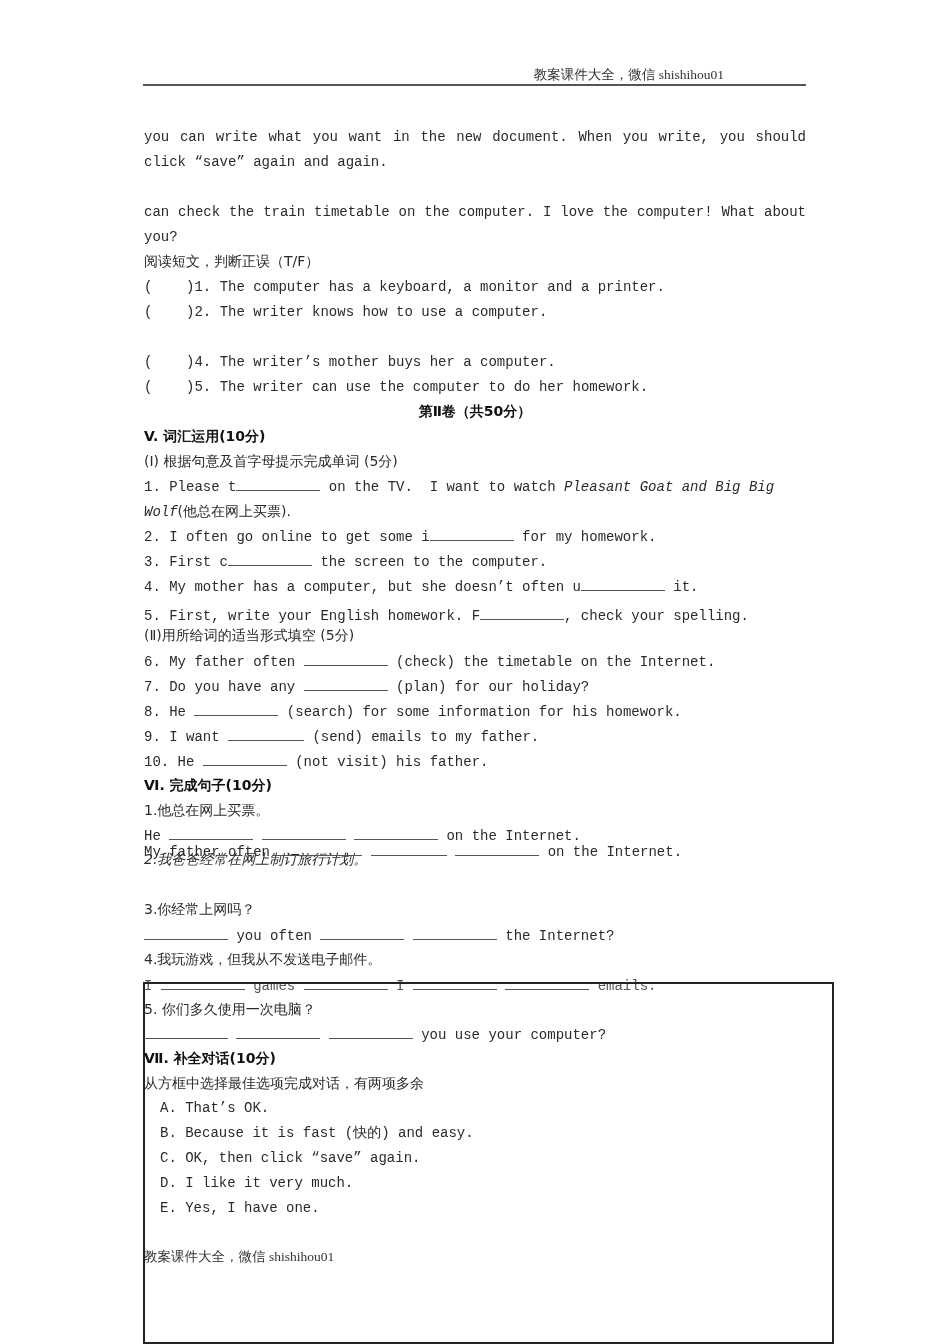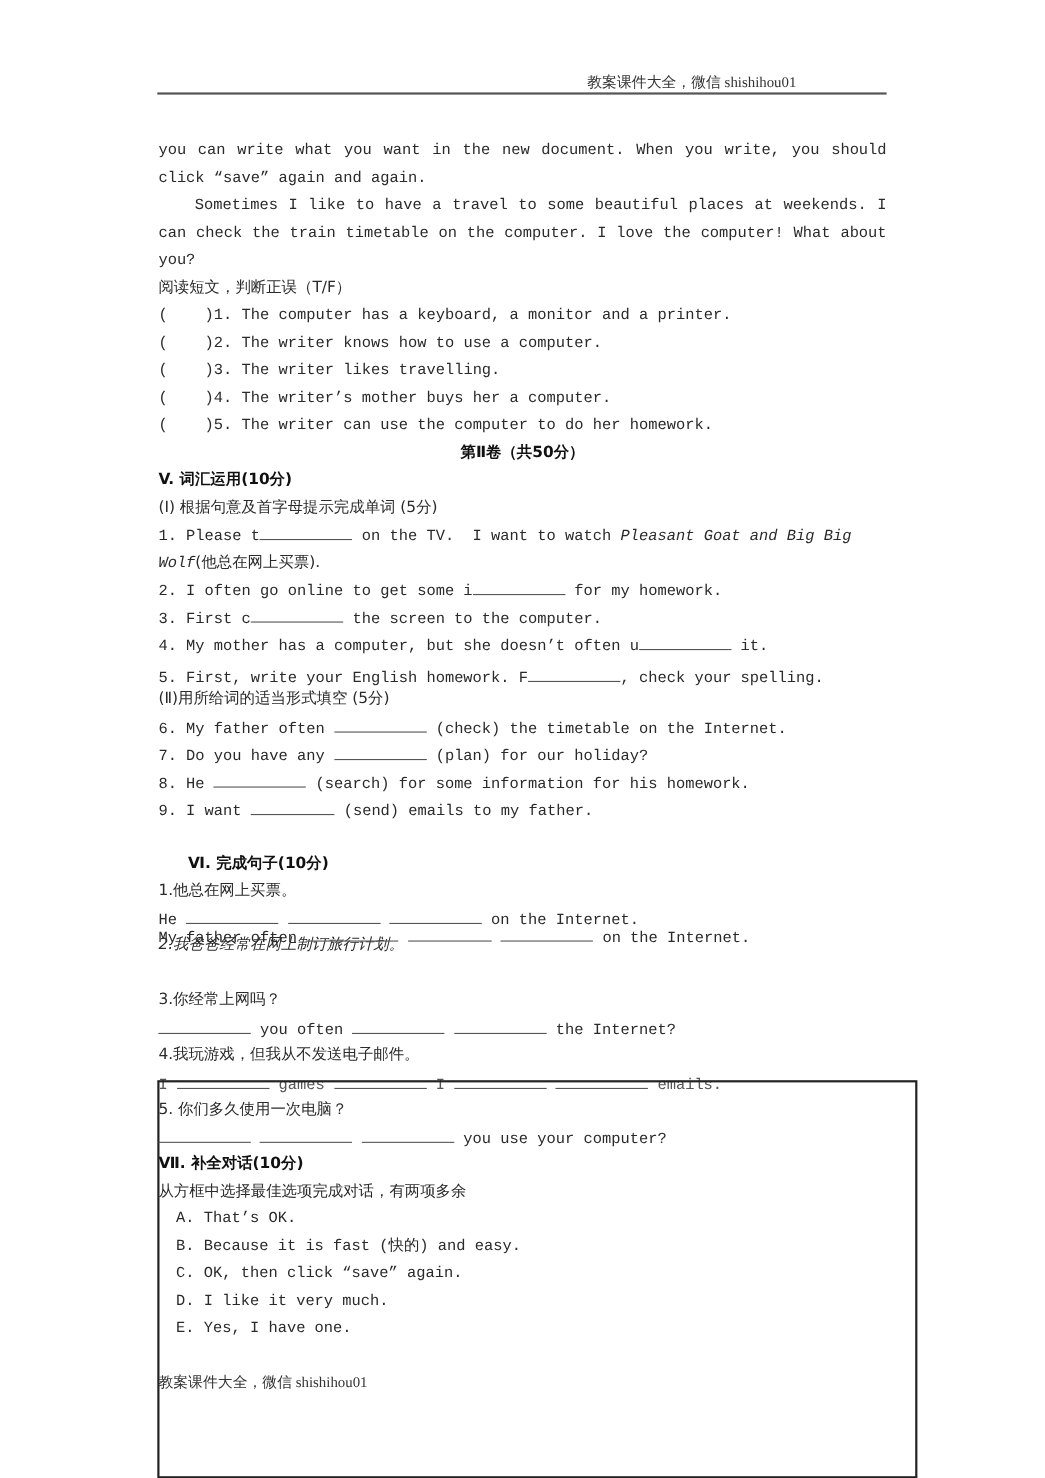--- a/index.html
+++ b/index.html
@@ -25,48 +25,47 @@
 </head>
 <body>
 
 <div class="page">
 
   <div class="header-text">教案课件大全，微信 shishihou01</div>
   <div class="header-rule"></div>
 
   <div class="line justify" style="top:128px;">you can write what you want in the new document. When you write, you should</div>
   <div class="line" style="top:153px;">click “save” again and again.</div>
-  <div class="line justify" style="top:178px; left:144px; text-indent:33px;">Sometimes I like to have a travel to some beautiful places at weekends. I</div>
   <div class="line justify" style="top:203px;">can check the train timetable on the computer. I love the computer! What about</div>
   <div class="line" style="top:228px;">you?</div>
 
   <div class="line cn" style="top:252px;">阅读短文，判断正误（T/F）</div>
   <div class="line" style="top:278px;"><span>(    )1.</span> <span>The computer has a keyboard, a monitor and a printer.</span></div>
   <div class="line" style="top:303px;"><span>(    )2.</span> <span>The writer knows how to use a computer.</span></div>
-  <div class="line" style="top:328px;"><span>(    )3.</span> <span>The writer likes travelling.</span></div>
   <div class="line" style="top:353px;"><span>(    )4.</span> <span>The writer’s mother buys her a computer.</span></div>
   <div class="line" style="top:378px;"><span>(    )5.</span> <span>The writer can use the computer to do her homework.</span></div>
 
   <div class="line center bold" style="top:402px;">第Ⅱ卷（共50分）</div>
 
   <div class="line bold" style="top:427px;">V. 词汇运用(10分)</div>
   <div class="line cn" style="top:452px;">(Ⅰ) 根据句意及首字母提示完成单词 (5分)</div>
   <div class="line" style="top:477px;"><span>1. Please t</span><span class="blank" style="width:84px;"></span><span> on the TV.  I want to watch </span><span class="ital">Pleasant Goat and Big Big</span></div>
   <div class="line" style="top:502px;"><span class="ital">Wolf</span><span class="cn">(他总在网上买票).</span></div>
   <div class="line" style="top:527px;"><span>2. I often go online to get some i</span><span class="blank" style="width:84px;"></span><span> for my homework.</span></div>
   <div class="line" style="top:552px;"><span>3. First c</span><span class="blank" style="width:84px;"></span><span> the screen to the computer.</span></div>
   <div class="line" style="top:577px;"><span>4. My mother has a computer, but she doesn’t often u</span><span class="blank" style="width:84px;"></span><span> it.</span></div>
   <div class="line" style="top:606px;"><span>5. First, write your English homework. F</span><span class="blank" style="width:84px;"></span><span>, check your spelling.</span></div>
   <div class="line cn" style="top:626px;">(Ⅱ)用所给词的适当形式填空 (5分)</div>
   <div class="line" style="top:652px;"><span>6. My father often </span><span class="blank" style="width:84px;"></span><span> (check) the timetable on the Internet.</span></div>
   <div class="line" style="top:677px;"><span>7. Do you have any </span><span class="blank" style="width:84px;"></span><span> (plan) for our holiday?</span></div>
   <div class="line" style="top:702px;"><span>8. He </span><span class="blank" style="width:84px;"></span><span> (search) for some information for his homework.</span></div>
   <div class="line" style="top:727px;"><span>9. I want </span><span class="blank" style="width:76px;"></span><span> (send) emails to my father.</span></div>
+  <div class="line" style="top:752px;"><span>10. He </span><span class="blank" style="width:84px;"></span><span> (not visit) his father.</span></div>
 
-  <div class="line bold" style="top:776px;margin-left:27px;">Ⅵ. 完成句子(10分)</div>
+  <div class="line bold" style="top:776px;">Ⅵ. 完成句子(10分)</div>
   <div class="line cn" style="top:801px;">1.他总在网上买票。</div>
   <div class="line" style="top:826px;"><span>He </span><span class="blank" style="width:84px;"></span> <span class="blank" style="width:84px;"></span> <span class="blank" style="width:84px;"></span><span> on the Internet.</span></div>
   <div class="line cn" style="top:850px;font-style:italic;">2.我爸爸经常在网上制订旅行计划。</div>
   <div class="line" style="top:842px;font-family:Liberation Mono, monospace;"><span>My father often </span><span class="blank" style="width:84px;"></span> <span class="blank" style="width:76px;"></span> <span class="blank" style="width:84px;"></span><span> on the Internet.</span></div>
   <div class="line cn" style="top:900px;">3.你经常上网吗？</div>
   <div class="line" style="top:926px;"><span class="blank" style="width:84px;"></span><span> you often </span><span class="blank" style="width:84px;"></span> <span class="blank" style="width:84px;"></span><span> the Internet?</span></div>
   <div class="line cn" style="top:950px;">4.我玩游戏，但我从不发送电子邮件。</div>
   <div class="line" style="top:976px; color:#555;"><span>I </span><span class="blank" style="width:84px;"></span><span> games </span><span class="blank" style="width:84px;"></span><span> I </span><span class="blank" style="width:84px;"></span> <span class="blank" style="width:84px;"></span><span> emails.</span></div>
 
   <div class="box"></div>

